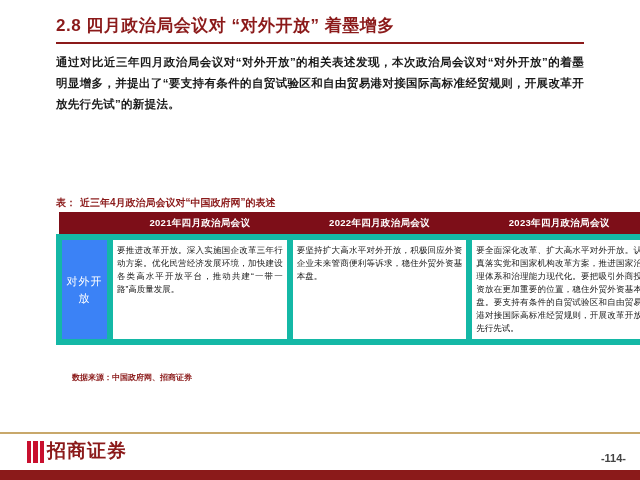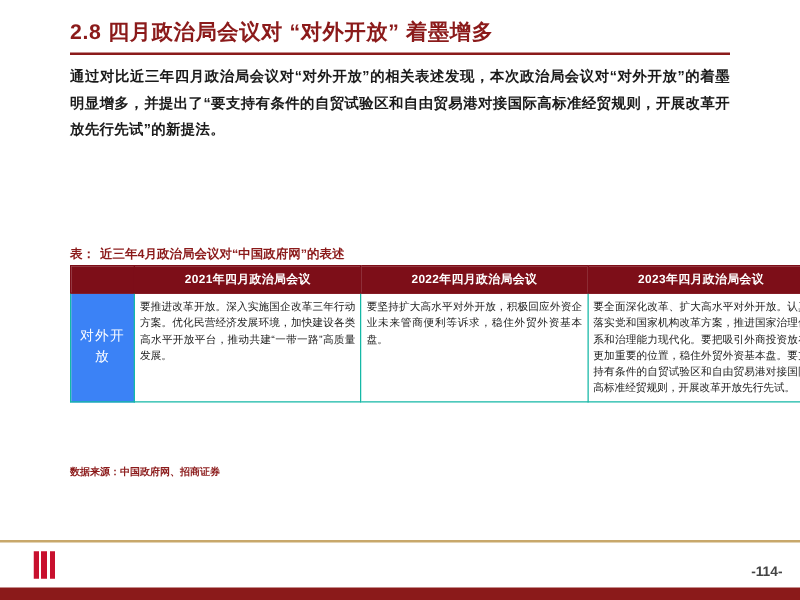--- a/index.html
+++ b/index.html
@@ -82,21 +82,21 @@
     border: 1px solid #7d0e18;
     text-align: center;
     letter-spacing: 0.3px;
   }
   .tbl th.corner {
     background: #7d0e18;
     border: 1px solid #7d0e18;
     width: 46px;
   }
   .tbl td {
-    border: 1px solid #14b8a6;
+    border: 6px solid #14b8a6;
     vertical-align: top;
     font-size: 8.5px;
     color: #1a1a1a;
     line-height: 13px;
     padding: 4px 4px;
     text-align: justify;
   }
   .tbl td.rowhead {
     background: #3b82f6;
     color: #ffffff;
@@ -105,21 +105,21 @@
     text-align: center;
     vertical-align: middle;
     line-height: 17px;
     padding: 4px 2px;
     letter-spacing: 1px;
   }
 
   
   .source {
     position: absolute;
-    left: 56px;
+    left: 72px;
     top: 372px;
     font-size: 8px;
     color: #8b1a1a;
     font-weight: bold;
     white-space: nowrap;
   }
 
   
   .footer-band {
     position: absolute;
@@ -221,15 +221,16 @@
 </table>
 
 <div class="source">数据来源：中国政府网、招商证券</div>
 
 <div class="footer-band"></div>
 <div class="footer-rule"></div>
 <div class="footer-rule2"></div>
 
 <div class="logo">
   <span class="logo-mark"></span>
+  <span class="logo-cn">招商证券</span>
 </div>
 
 <div class="page-no">-114-</div>
 
 </body></html>

